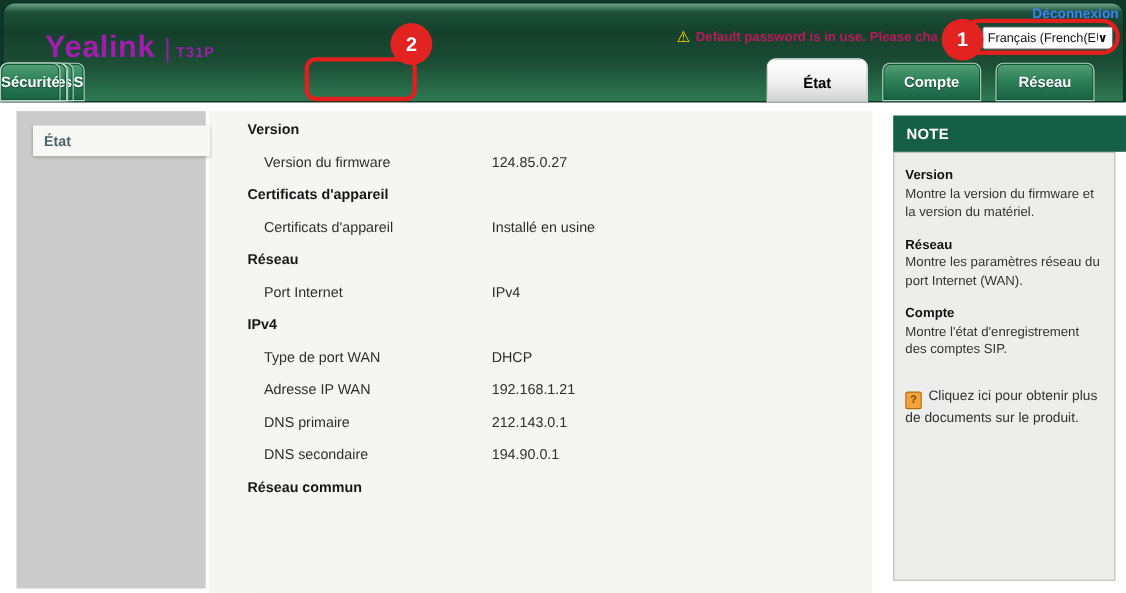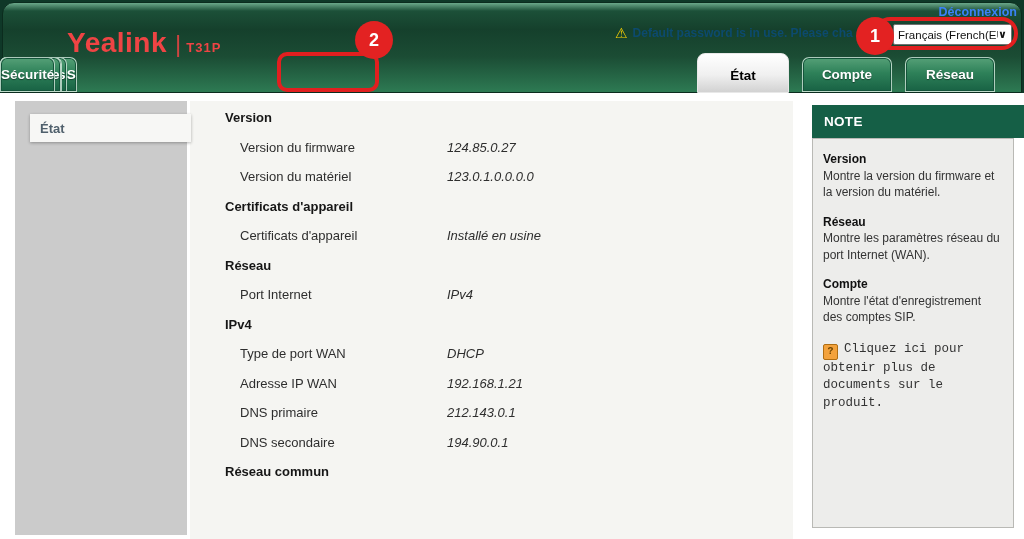--- a/index.html
+++ b/index.html
@@ -4,28 +4,28 @@
 <style>
   html,body{margin:0;padding:0;background:#fff;}
   #page{position:relative;width:1024px;height:539px;overflow:hidden;
         font-family:"Liberation Sans","DejaVu Sans",sans-serif;background:#fff;}
 
   
   .header-outer{position:absolute;left:0;top:0;width:1024px;height:93px;background:#0f3828;}
   .header-inner{position:absolute;left:2px;top:2px;right:2px;bottom:0;
     border-radius:12px 12px 0 0;border:1px solid #0b2c1e;
     background:linear-gradient(180deg,#6ba88a 0%,#1c5038 9%,#15402c 30%,#1b4c34 60%,#2d7a53 100%);}
-  .logo{position:absolute;left:67px;top:27px;color:#ef4444;display:flex;align-items:baseline;z-index:3;}
+  .logo{position:absolute;left:41px;top:27px;color:#a21caf;display:flex;align-items:baseline;z-index:3;}
   .logo .brand{font-size:28px;font-weight:700;letter-spacing:.5px;}
   .logo .bar{font-size:24px;font-weight:300;margin:0 5px 0 8px;opacity:.85;}
   .logo .model{font-size:13px;font-weight:700;letter-spacing:1px;text-align:center;}
   .logout{position:absolute;right:7px;top:5px;color:#3b82f6;font-size:12.5px;font-weight:700;z-index:3;cursor:pointer;}
   .warning{position:absolute;left:615px;top:26px;display:flex;align-items:center;gap:5px;z-index:3;}
   .warning .tri{color:#ffd400;font-size:14px;line-height:14px;}
-  .warning .txt{color:#0c4a6e;font-size:12px;font-weight:700;white-space:nowrap;}
+  .warning .txt{color:#be185d;font-size:12px;font-weight:700;white-space:nowrap;}
   .lang-select{position:absolute;left:893px;top:24px;width:119px;height:21px;background:#fff;
     border:1px solid #707070;border-radius:2px;display:flex;align-items:center;z-index:3;cursor:pointer;box-sizing:border-box;}
   .lang-select .val{flex:1;font-size:11.5px;color:#111;padding-left:4px;white-space:nowrap;overflow:hidden;}
   .lang-select .chev{font-size:11px;color:#111;padding:0 4px 0 0;font-weight:700;}
 
   
   .tab{position:absolute;height:35px;top:57px;border-radius:7px 7px 0 0;z-index:4;cursor:pointer;
     background:linear-gradient(180deg,#55a077 0%,#2e8159 45%,#186244 100%);
     border:1px solid rgba(235,245,238,.7);box-shadow:inset 0 0 0 1px #14543a;box-sizing:border-box;
     display:flex;align-items:center;justify-content:center;
@@ -46,32 +46,32 @@
   .sidebar{position:absolute;left:15px;top:101px;width:172px;height:434px;background:#cbcbcb;}
   .side-item{position:absolute;left:30px;top:114px;width:161px;height:28px;background:#f7f7f5;
     box-shadow:0 1px 3px rgba(0,0,0,.3);display:flex;align-items:center;z-index:2;cursor:pointer;}
   .side-item span{padding-left:10px;font-size:13px;font-weight:700;color:#50606c;}
 
   
   .content{position:absolute;left:190px;top:101px;width:603px;height:438px;background:#f5f5f2;overflow:hidden;}
   .rows{position:absolute;left:0;top:2px;width:100%;}
   .row{position:relative;height:29.5px;display:flex;align-items:center;font-size:13px;color:#2e2e2e;}
   .row .lbl{position:absolute;left:50px;}
-  .row .val{position:absolute;left:257px;font-style:italic;}
+  .row .val{position:absolute;left:257px;}
   .row.h .lbl{left:35px;font-weight:700;color:#161616;}
 
   
   .note-head{position:absolute;left:812px;top:105px;width:238px;height:33px;background:#155f46;z-index:2;}
   .note-head .t{position:absolute;left:12px;top:0;line-height:33px;color:#fff;font-size:13.5px;font-weight:700;letter-spacing:.3px;}
   .note-fold{position:absolute;right:0;top:0;width:0;height:0;border-top:26px solid #ee8a2a;border-left:26px solid transparent;}
   .note-body{position:absolute;left:812px;top:138px;width:202px;height:390px;background:#ededeb;
     border:1px solid #b9b9b5;box-sizing:border-box;padding:12px 12px 0 10px;overflow:hidden;}
   .note-sec{margin-bottom:13px;font-size:12px;color:#333;line-height:1.38;}
   .note-sec .nh{font-weight:700;color:#111;}
-  .note-doc{margin-top:15px;font-size:12.5px;color:#333;line-height:1.4;font-family:Liberation Mono, monospace;}
+  .note-doc{margin-top:26px;font-size:12.5px;color:#333;line-height:1.4;}
   .doc-ic{display:inline-block;width:13px;height:14px;background:#f3a23c;border:1px solid #b06e12;border-radius:2px;
     color:#6e4400;font-size:10px;font-weight:700;text-align:center;line-height:14px;vertical-align:-2px;margin-right:6px;cursor:pointer;}
 
   
   .ann-rect{position:absolute;border:4px solid #e11f1f;box-sizing:border-box;z-index:40;}
   .rect-lang{left:874px;top:17px;width:144px;height:33px;border-radius:16px;}
   .rect-compte{left:277px;top:52px;width:102px;height:40px;border-radius:10px;}
   .ann-circle{position:absolute;width:38px;height:38px;border-radius:50%;background:#e32222;z-index:50;
     display:flex;align-items:center;justify-content:center;color:#fff;font-size:18px;font-weight:700;}
   .circ-1{left:856px;top:17px;}
@@ -119,24 +119,20 @@
   </div>
 
   <div class="content">
     <div class="rows">
       <div class="row h">
           <span class="lbl">Version</span>
         </div>
       <div class="row">
           <span class="lbl">Version du firmware</span>
           <span class="val">124.85.0.27</span>
-        </div>
-      <div class="row">
-          <span class="lbl">Version du matériel</span>
-          <span class="val">123.0.1.0.0.0.0</span>
         </div>
       <div class="row h">
           <span class="lbl">Certificats d'appareil</span>
         </div>
       <div class="row">
           <span class="lbl">Certificats d'appareil</span>
           <span class="val">Installé en usine</span>
         </div>
       <div class="row h">
           <span class="lbl">Réseau</span>

